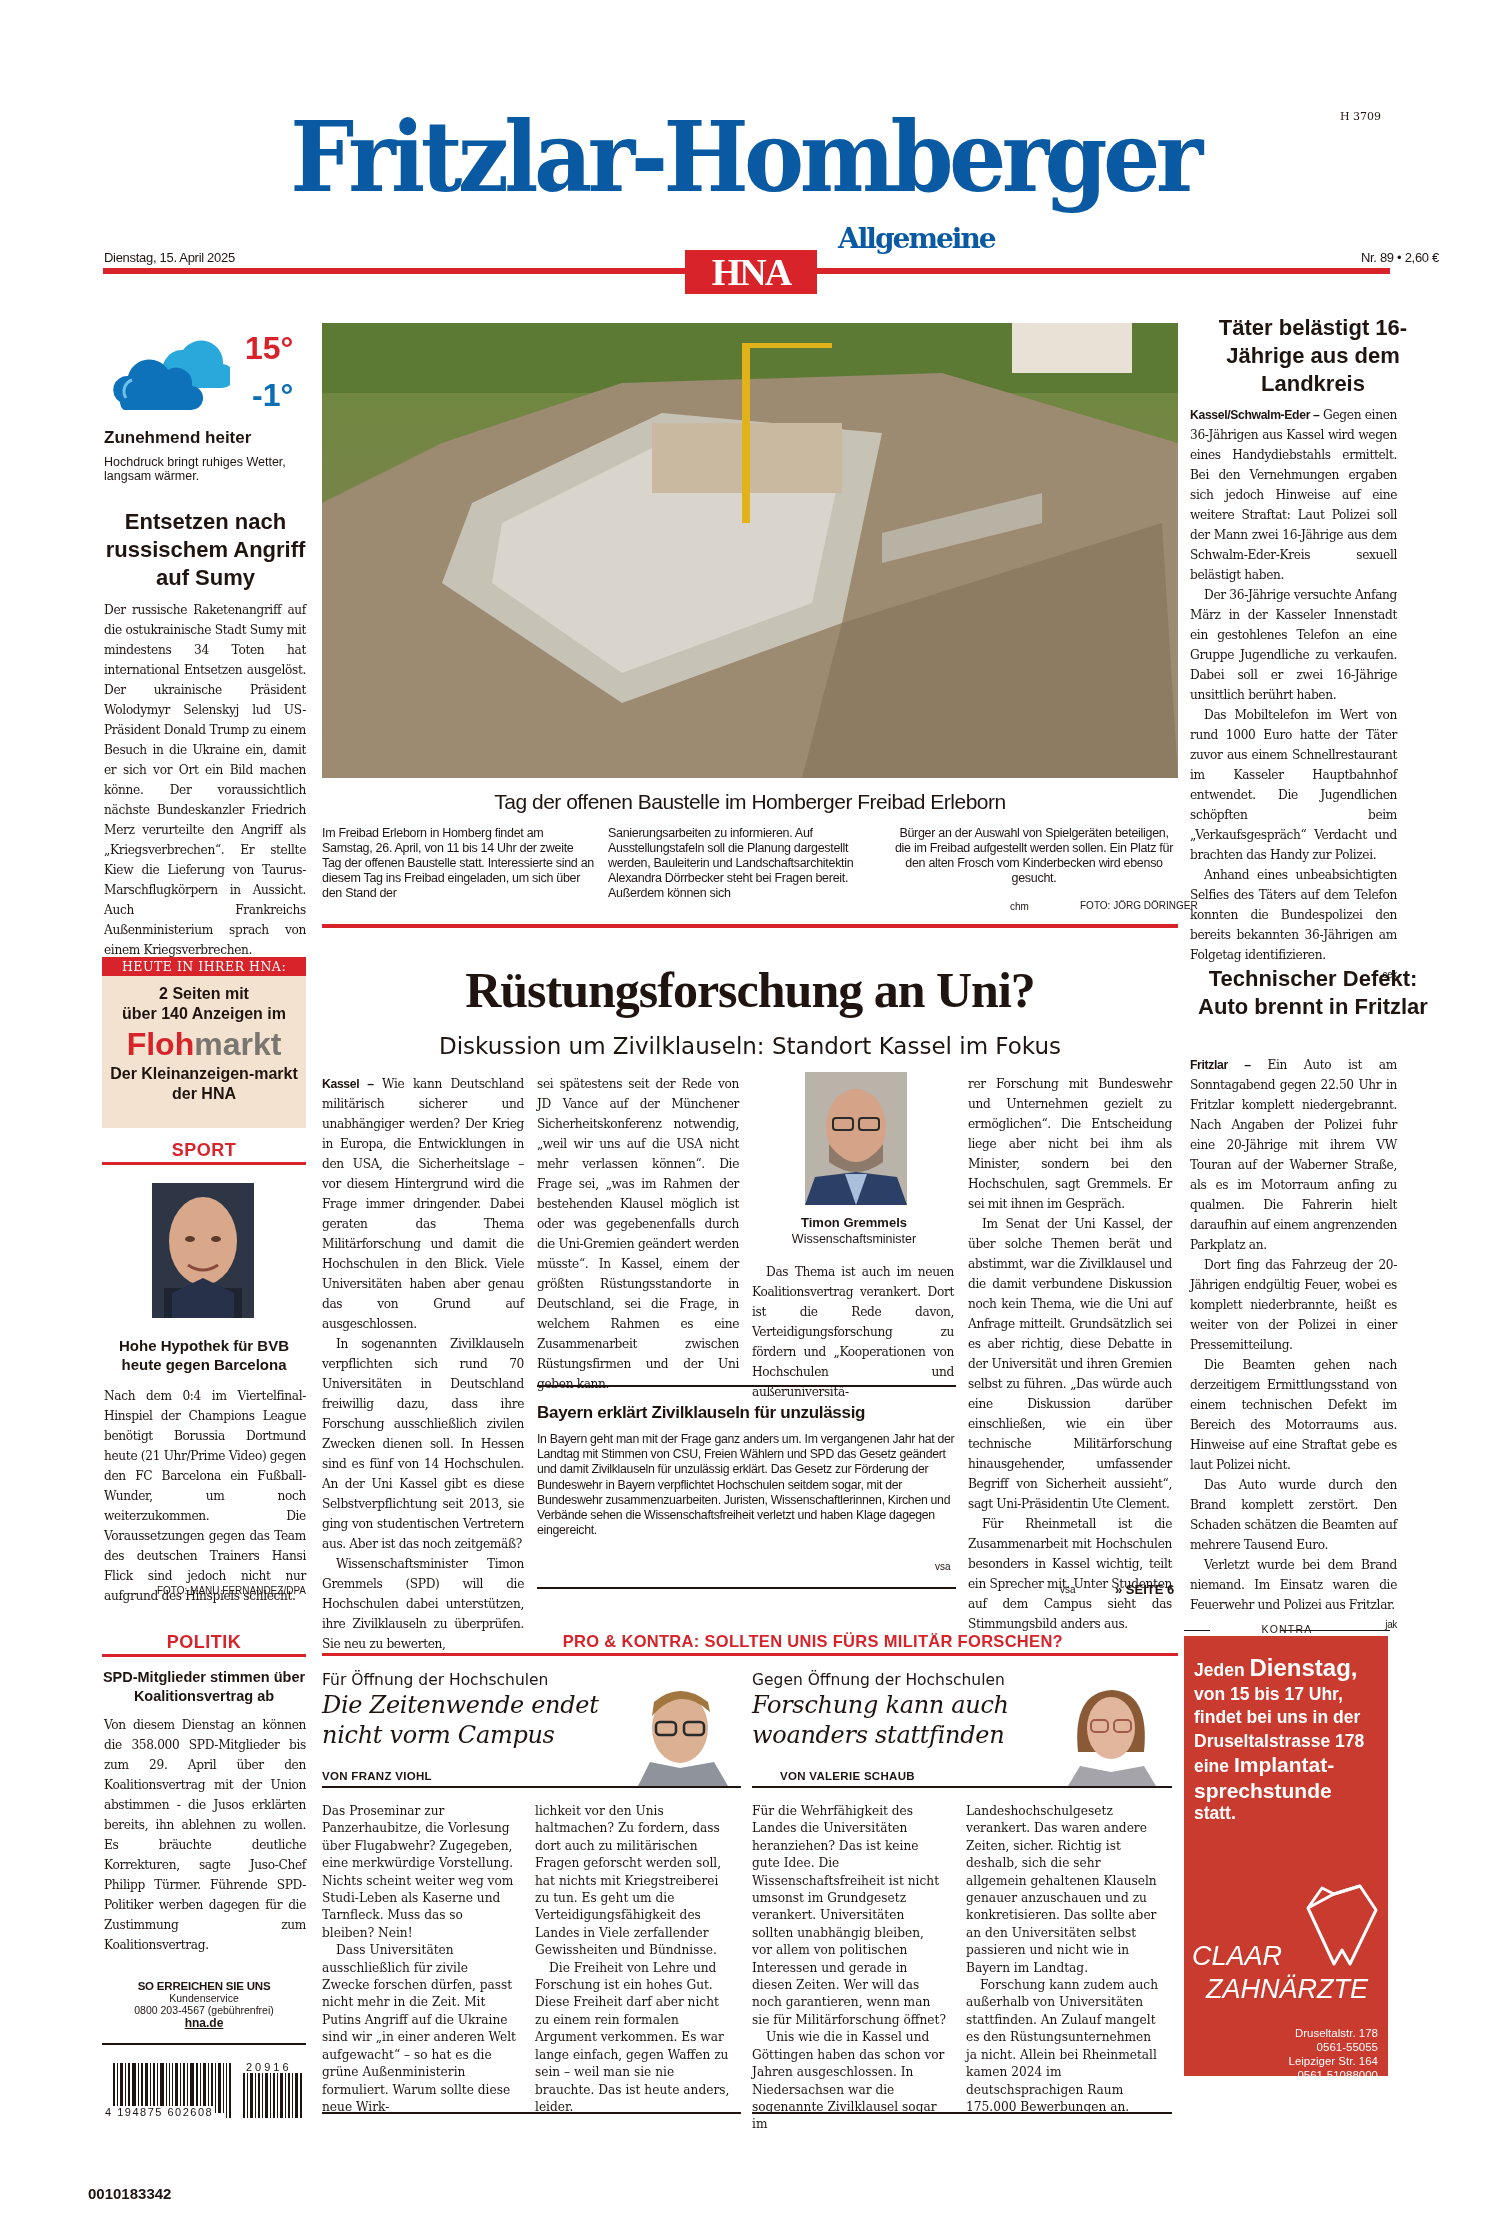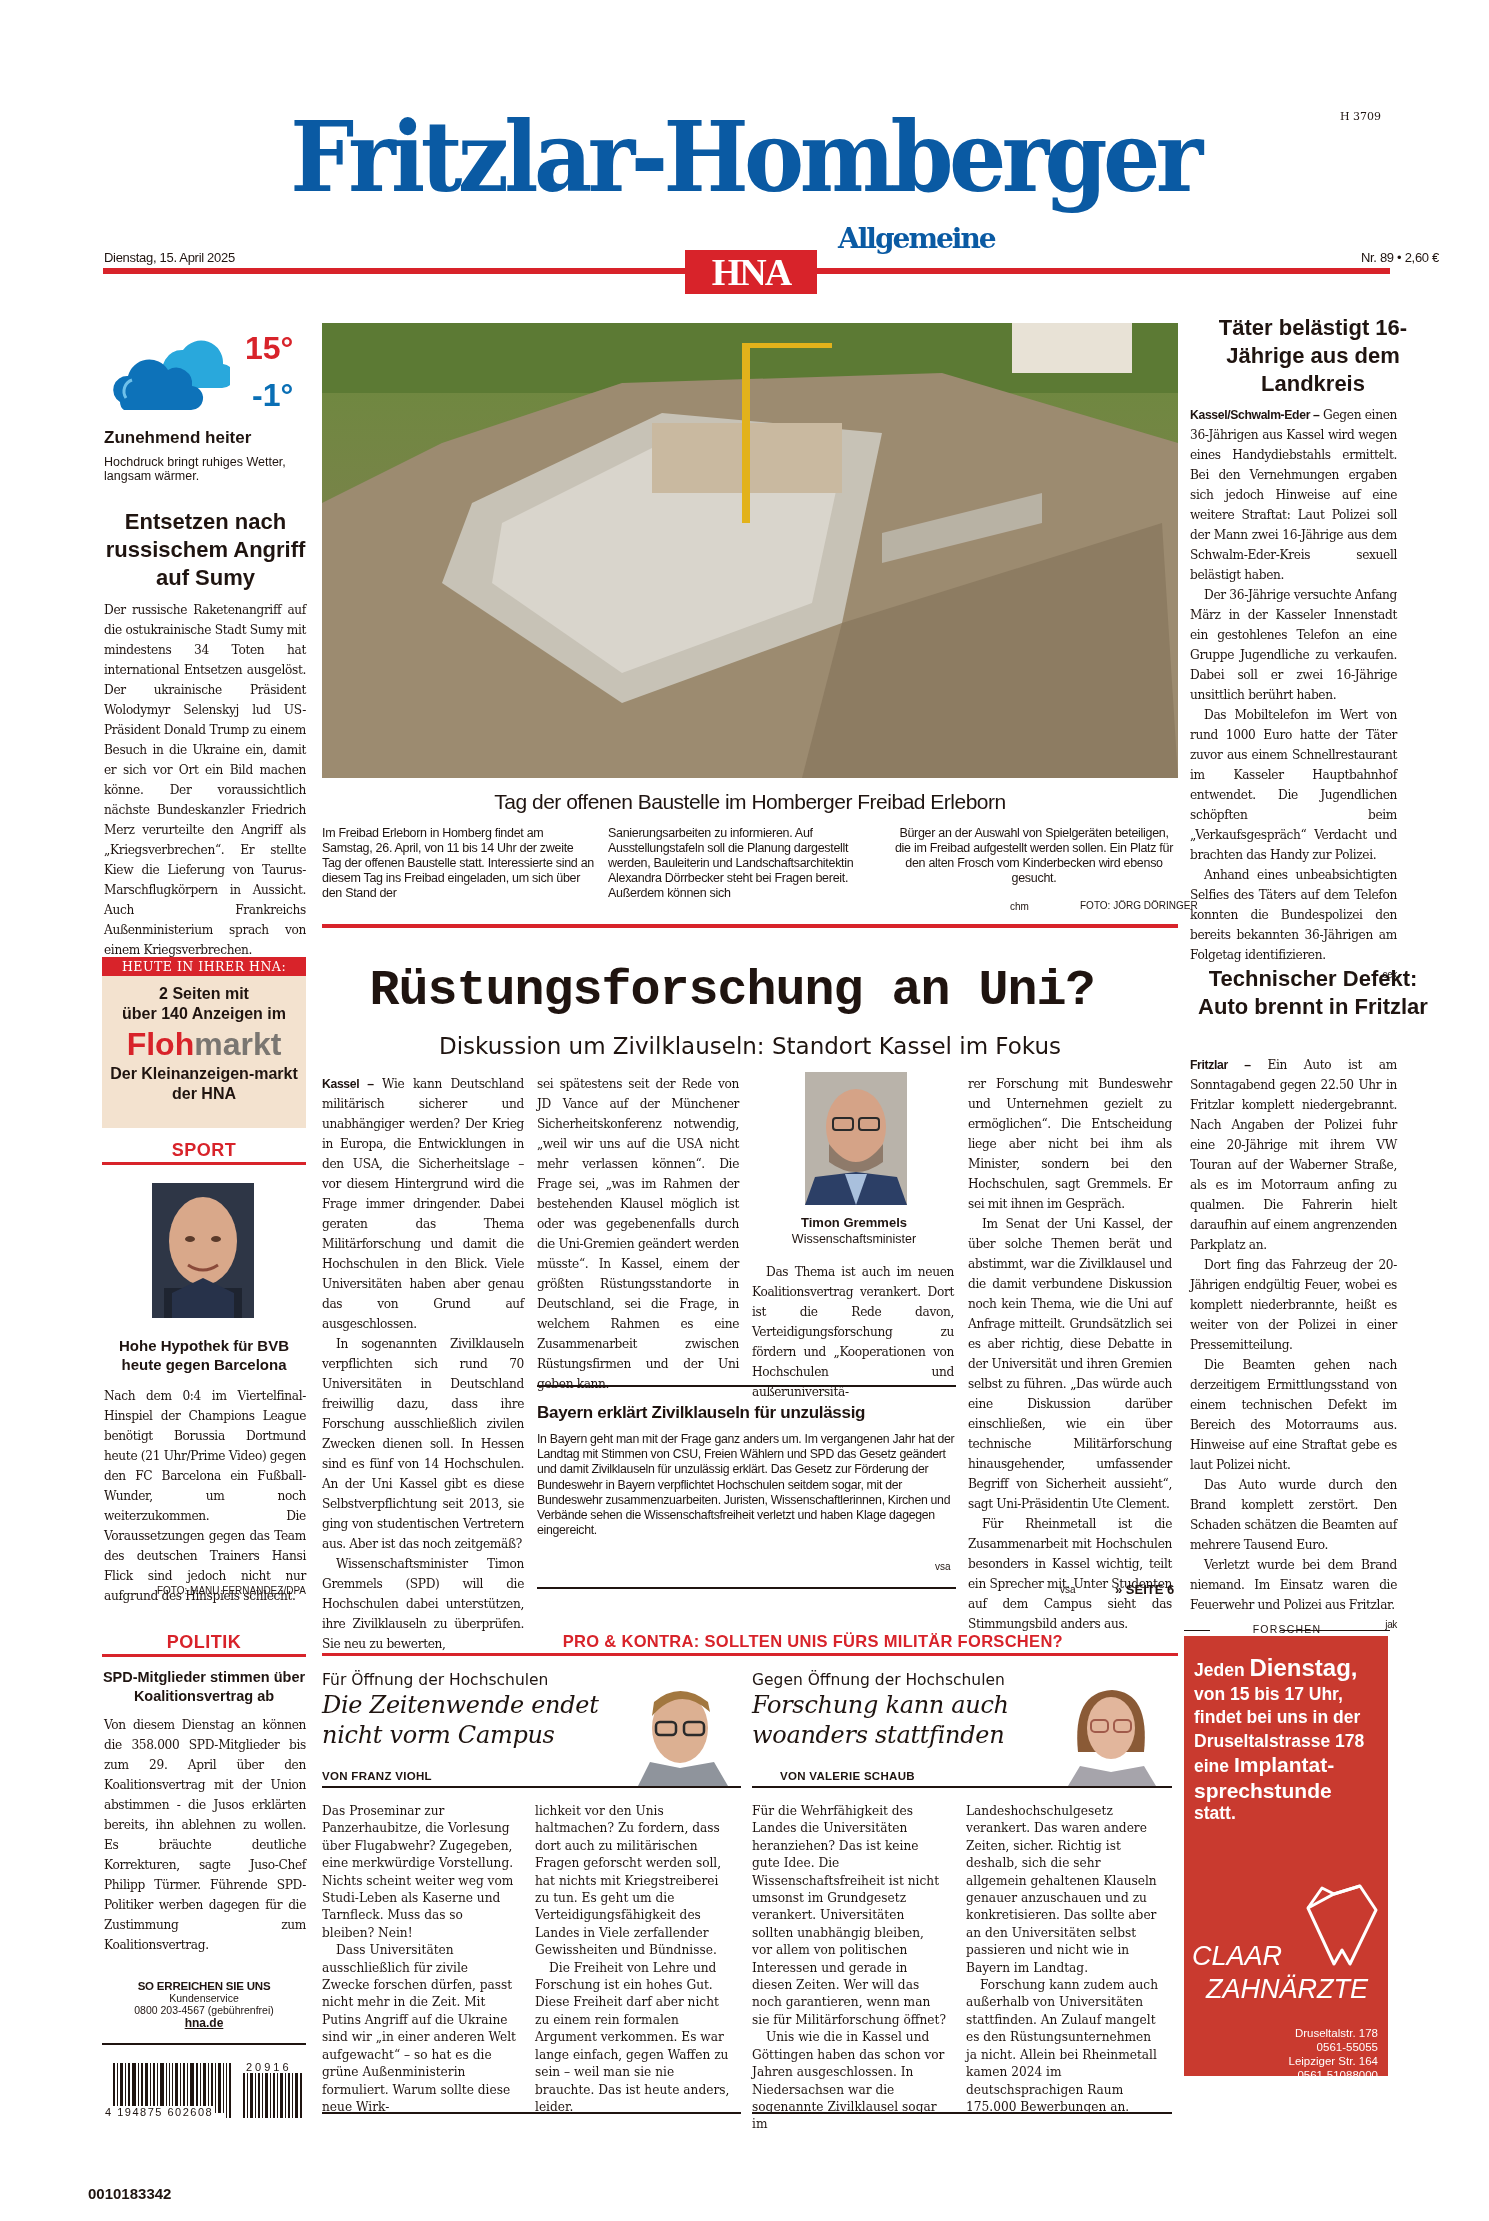--- a/index.html
+++ b/index.html
@@ -59,21 +59,21 @@
   .sec-head { left: 102px; width: 204px; text-align: center; font-family: "Liberation Sans", sans-serif; font-weight: bold; color: #d8232a; font-size: 18px; letter-spacing: 0.5px; }
   .sec-line { left: 102px; width: 204px; height: 3px; background: #d8232a; }
 
   
   #sport-photo { left: 152px; top: 1183px; width: 102px; height: 135px; overflow: hidden; background: #3a4150; }
   #bvb-head { left: 98px; top: 1336px; width: 212px; font-size: 15px; line-height: 19px; }
   #bvb-body { left: 104px; top: 1386px; width: 202px; }
   #bvb-credit { left: 104px; top: 1585px; width: 202px; text-align: right; font-size: 10px; }
 
   
-  #main-head { left: 304px; top: 963px; width: 856px; text-align: center; font-family: Liberation Mono, monospace; font-weight: bold; font-size: 50px; letter-spacing: -1px; color: #1f1410; line-height: 1.1; }
+  #main-head { left: 322px; top: 963px; width: 856px; text-align: center; font-family: Liberation Serif, serif; font-weight: bold; font-size: 50px; letter-spacing: -1px; color: #1f1410; line-height: 1.1; }
   #main-sub { left: 322px; top: 1033px; width: 856px; text-align: center; font-family: "DejaVu Sans", sans-serif; font-size: 23px; color: #1f1410; }
   .art-col { top: 1074px; width: 202px; }
   #col1 { left: 322px; }
   #col2 { left: 537px; }
   #col3 { left: 752px; top: 1200px; }
   #col4 { left: 968px; width: 204px; }
   #gremmels-photo { left: 805px; top: 1072px; width: 102px; height: 133px; overflow: hidden; background: #8a8a90; }
   #gremmels-name { left: 752px; top: 1215px; width: 204px; text-align: center; font-size: 13px; font-weight: bold; }
   #gremmels-role { left: 752px; top: 1232px; width: 204px; text-align: center; font-size: 12.5px; }
   #bayern-top-line { left: 537px; top: 1385px; width: 419px; height: 2px; background: #1f1410; }
@@ -387,21 +387,21 @@
       <rect x="45" y="0" width="2" height="45"></rect>
       <rect x="49" y="0" width="1" height="45"></rect>
       <rect x="52" y="0" width="3" height="45"></rect>
       <rect x="57" y="0" width="2" height="45"></rect>
   </g>
 </svg>
 <div class="abs" id="barcode-num">4 194875 602608</div>
 <div class="abs" id="barcode-addon">20916</div>
 <div class="abs" id="footer-id">0010183342</div>
 
-<div class="abs" id="anzeige-label">FORSCHEN</div>
+<div class="abs" id="anzeige-label">KONTRA</div>
 <div class="abs" id="ad-box">
   <div id="ad-text">
     <div><span>Jeden</span> <span class="big">Dienstag,</span></div>
     <div>von 15 bis 17 Uhr,</div>
     <div>findet bei uns in der</div>
     <div>Druseltalstrasse 178</div>
     <div><span>eine</span> <span class="mid">Implantat-</span></div>
     <div class="mid">sprechstunde</div>
     <div>statt.</div>
   </div>

